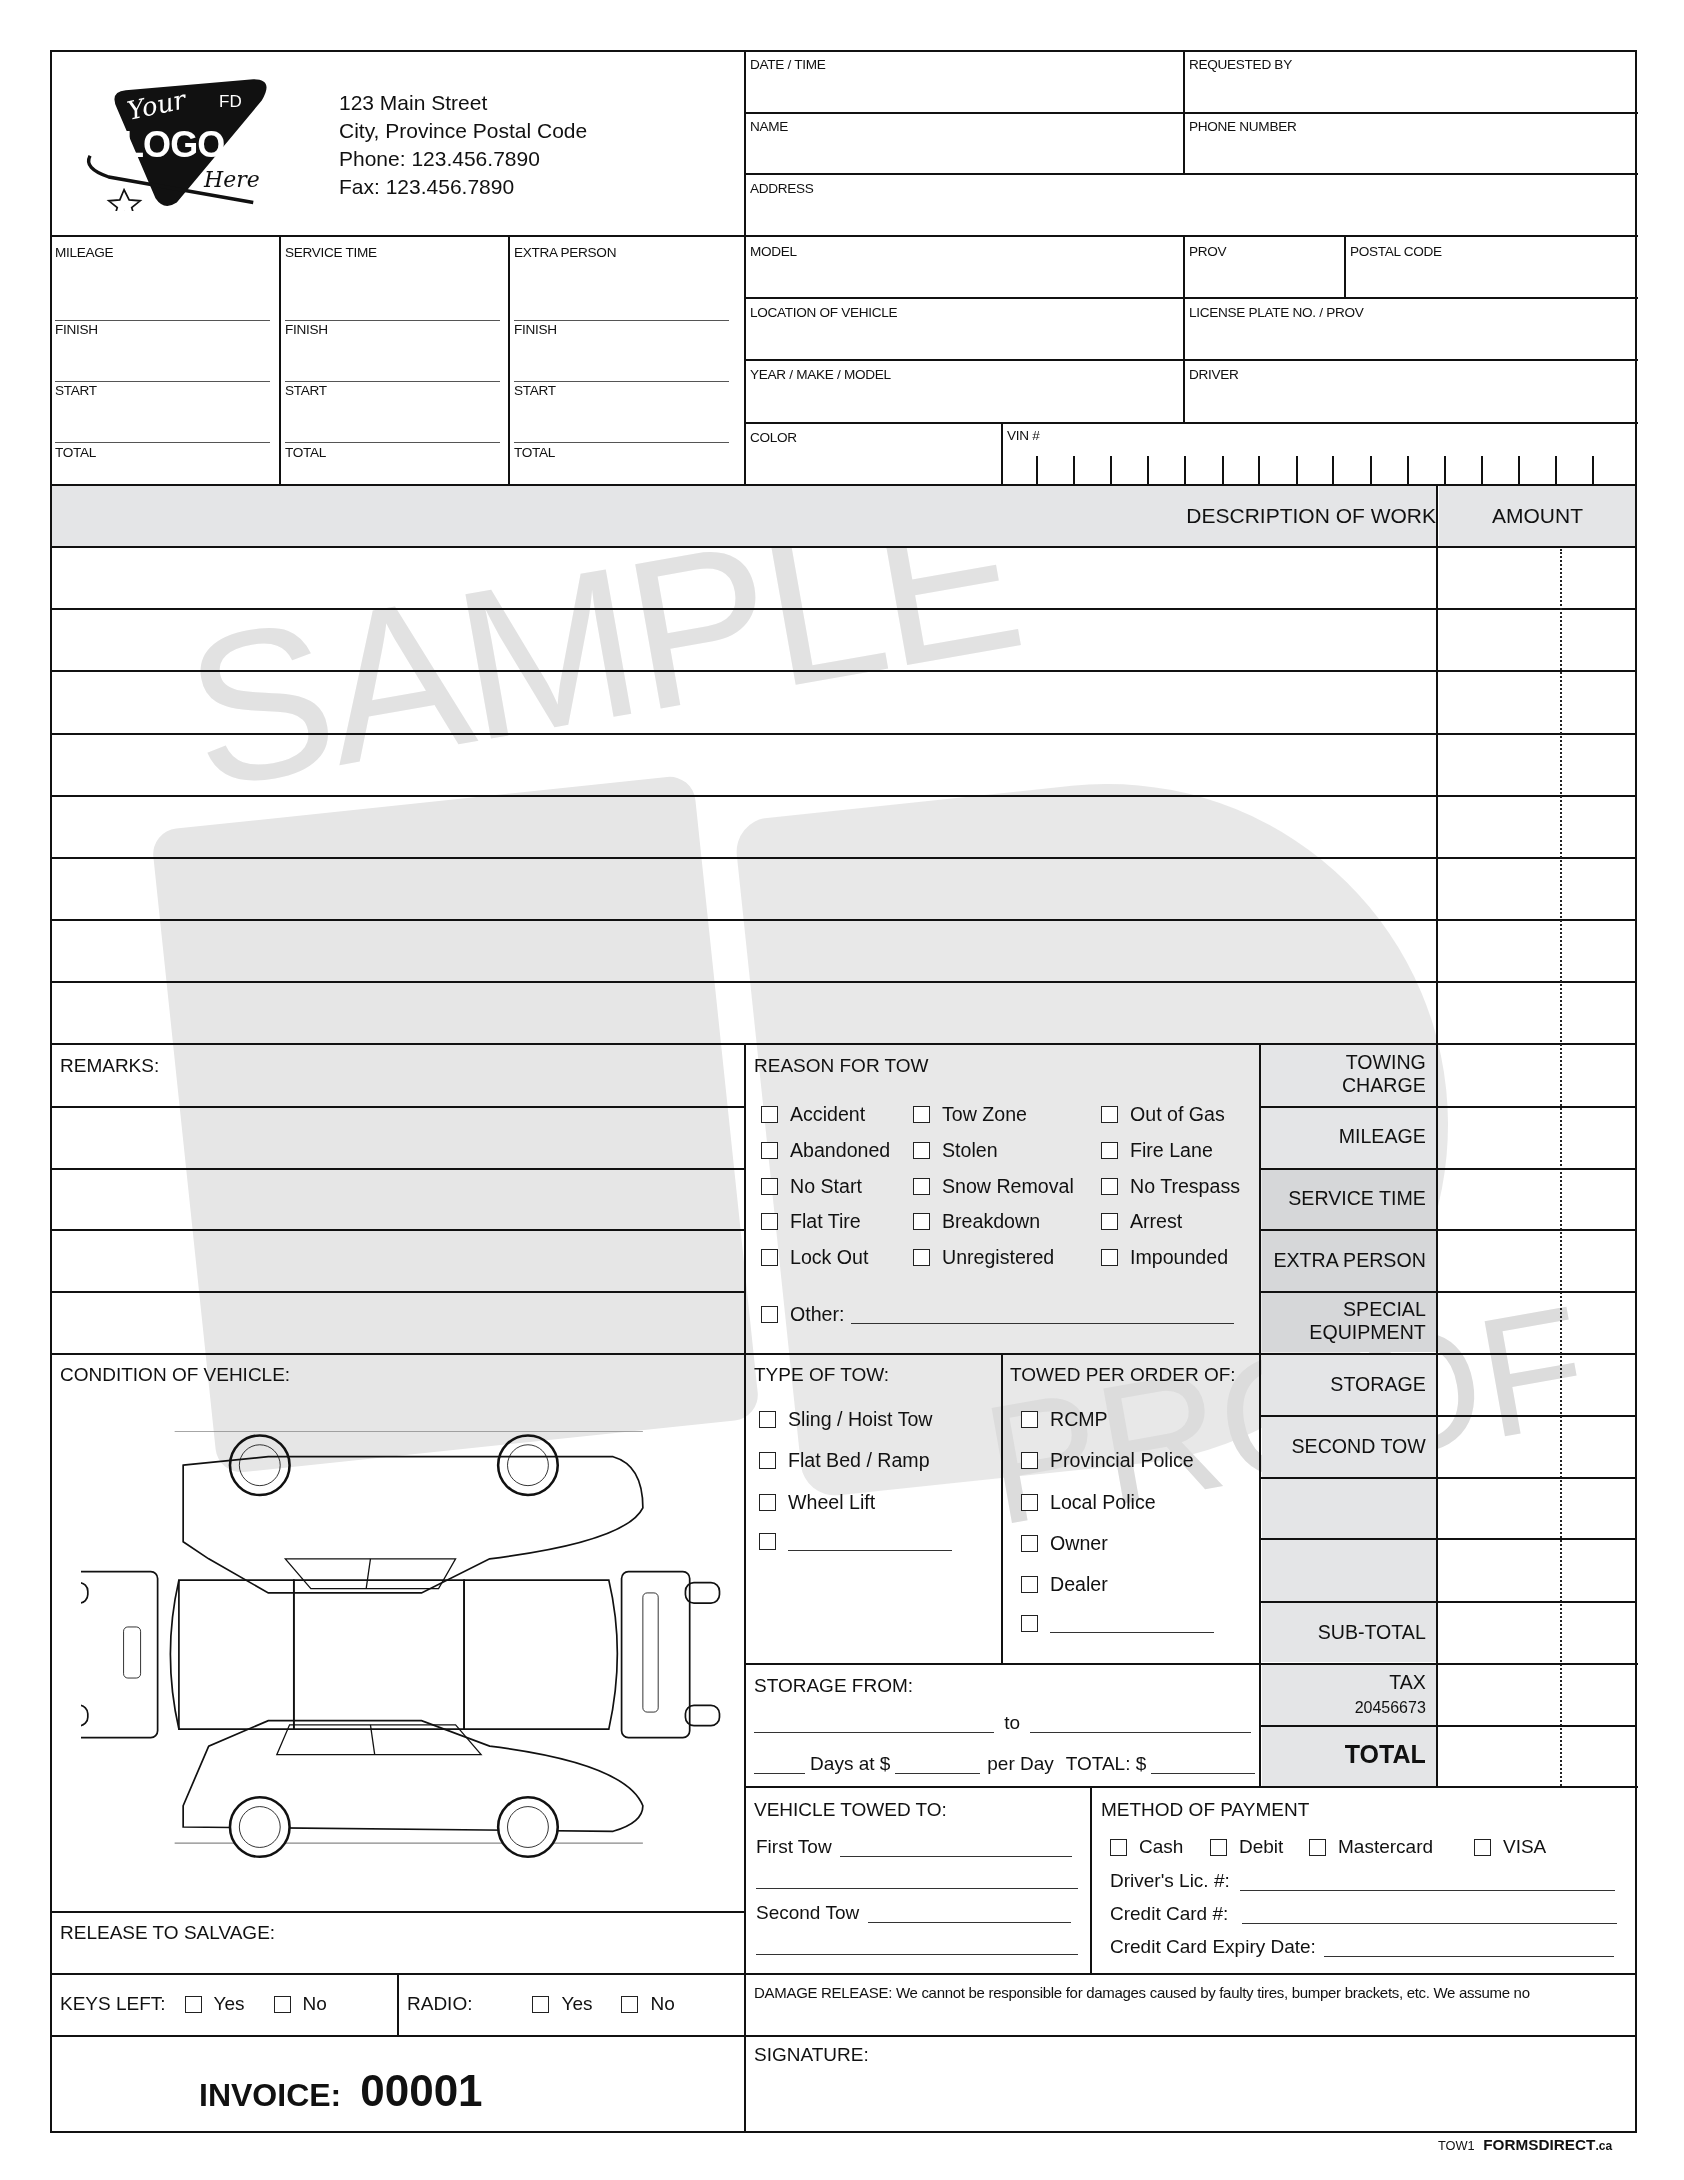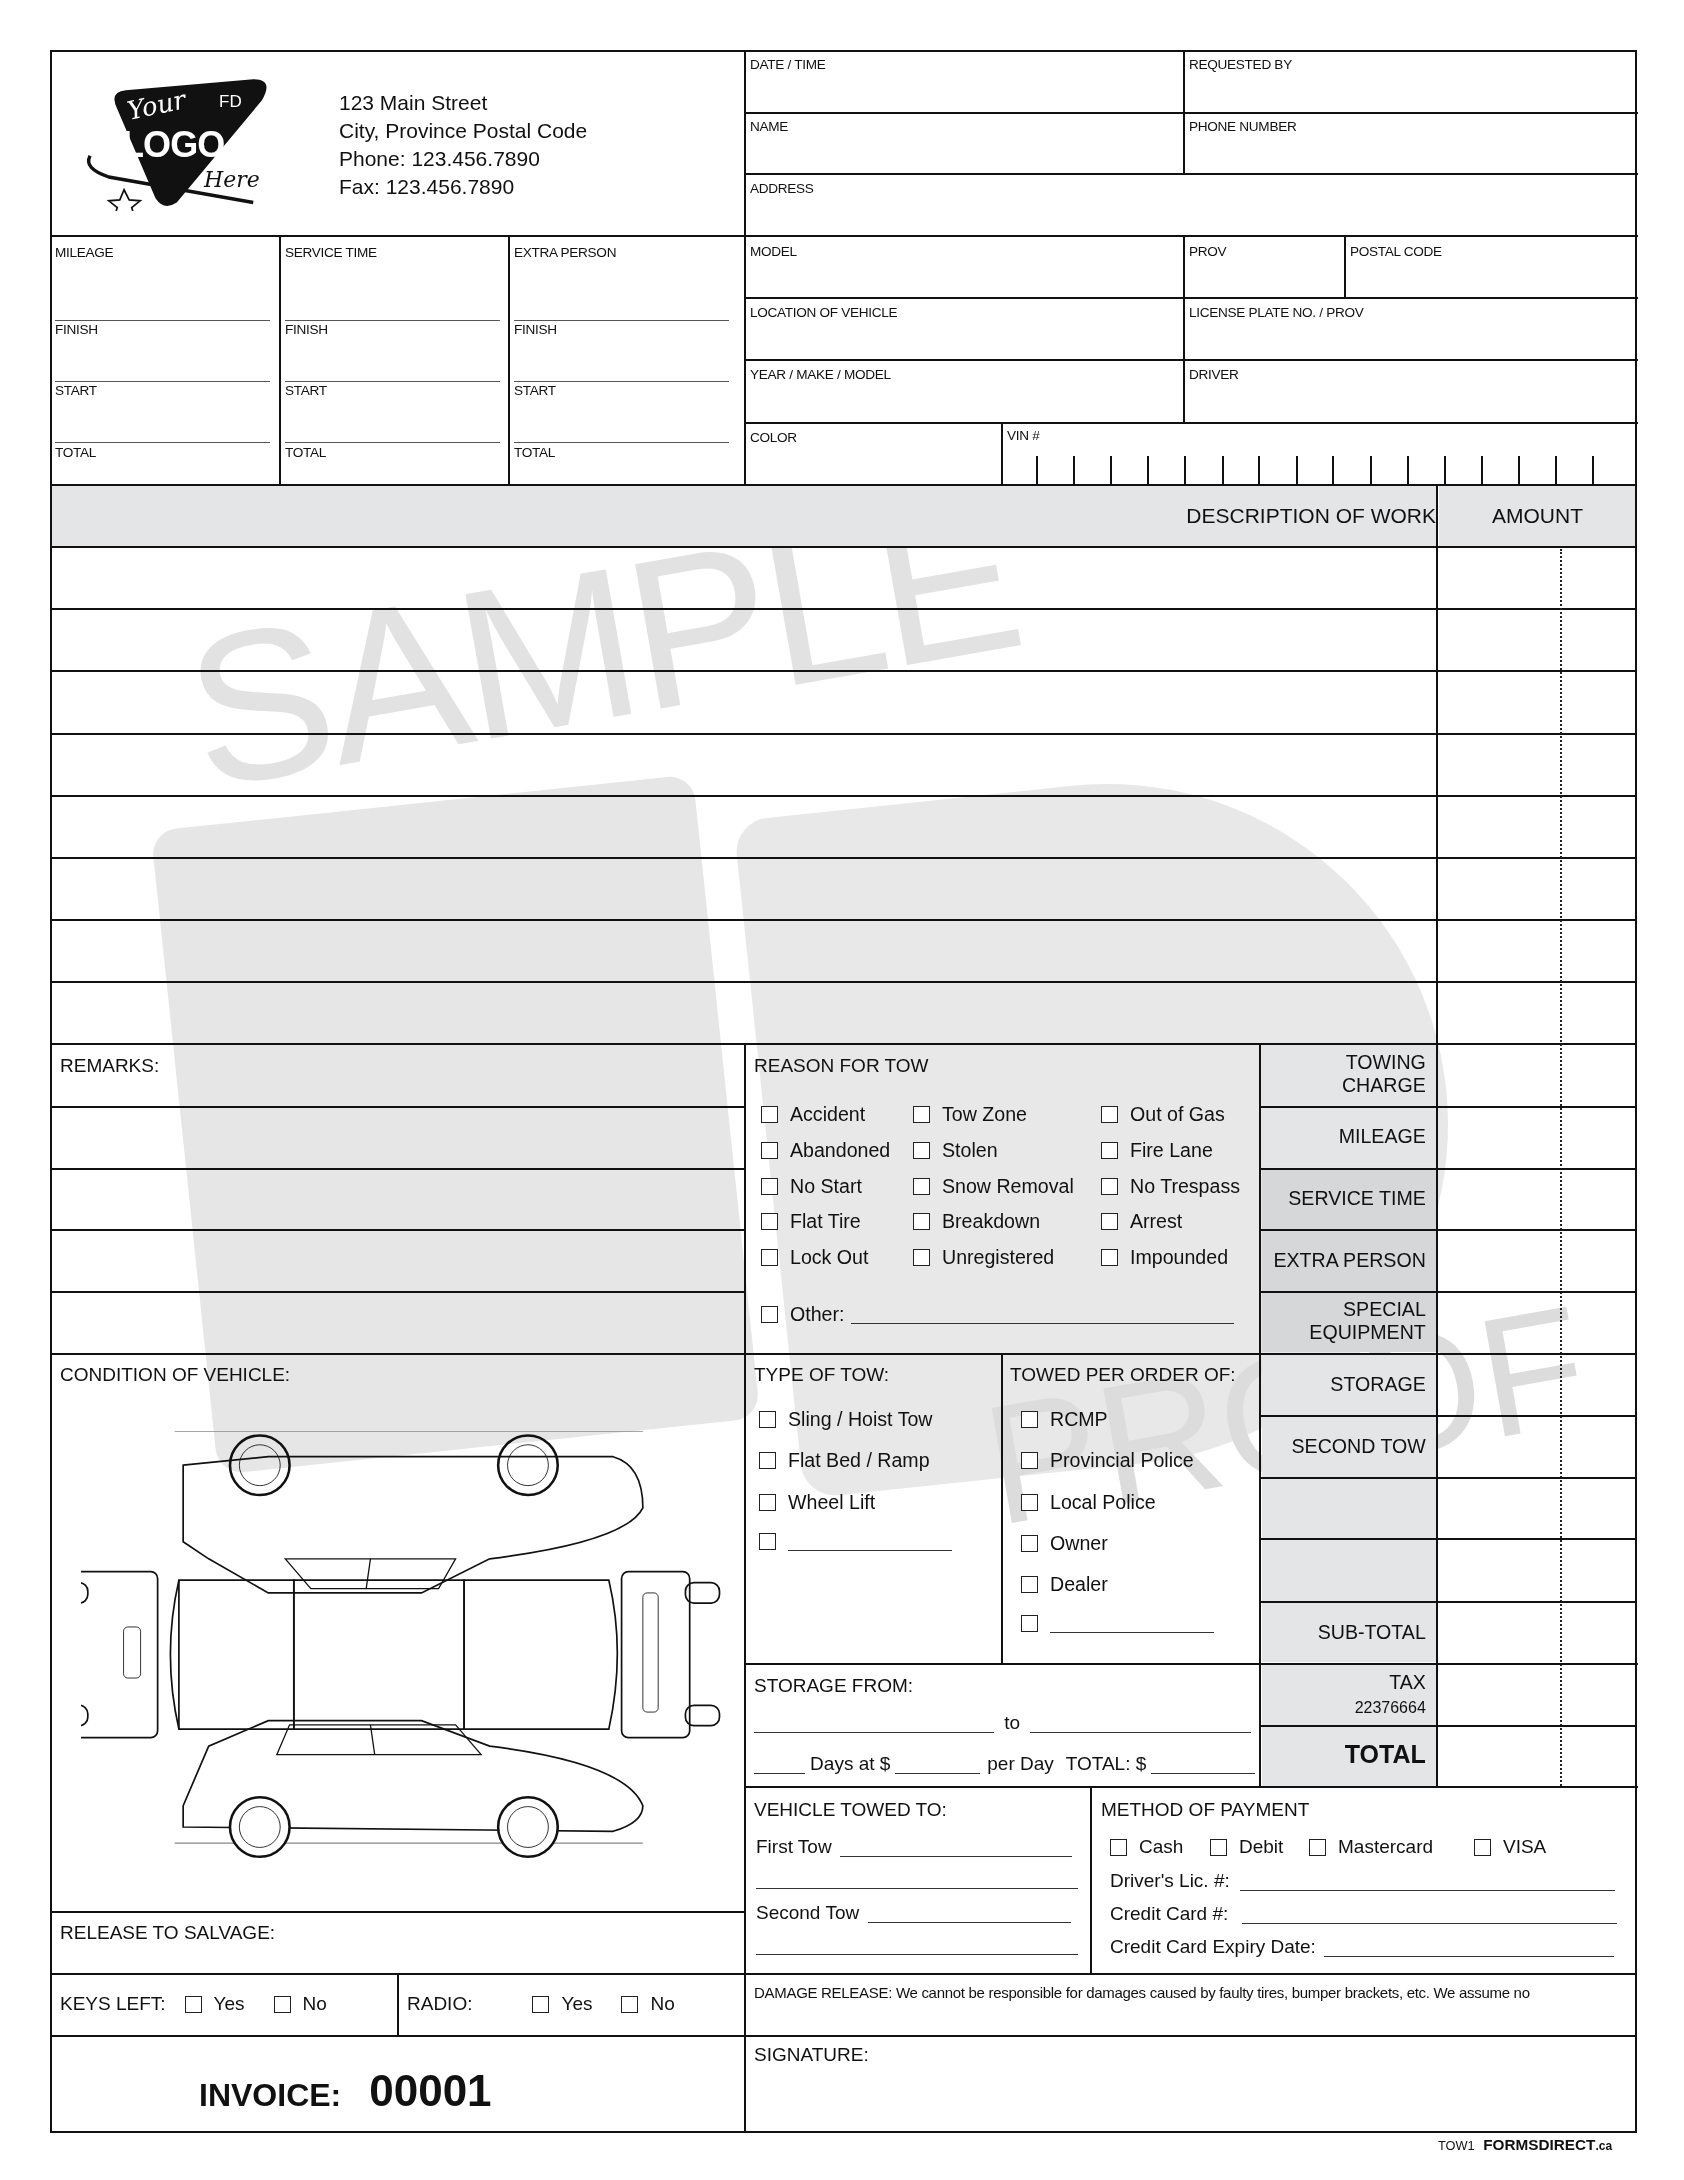--- a/index.html
+++ b/index.html
@@ -264,21 +264,21 @@
     <div class="charge" style="top:1187px">SERVICE TIME</div>
     <div class="charge" style="top:1249px">EXTRA PERSON</div>
     <div class="charge" style="top:1298px">
         <div>SPECIAL</div>
         <div>EQUIPMENT</div>
       </div>
     <div class="charge" style="top:1373px">STORAGE</div>
     <div class="charge" style="top:1435px">SECOND TOW</div>
     <div class="charge" style="top:1621px">SUB-TOTAL</div>
     <div class="charge" style="top:1671px">TAX</div>
-    <div class="charge" style="top:1696px;font-size:16px">22376664</div>
+    <div class="charge" style="top:1696px;font-size:16px">20456673</div>
     <div class="charge" style="top:1743px;font-weight:bold;font-size:25px">TOTAL</div>
   </div>
   <div class="abs" style="left:1440px;top:1046px;width:196px;height:739px"></div>
 
   <div class="sec" style="left:60px;top:1364px">CONDITION OF VEHICLE:</div>
   <div class="abs" style="left:81px;top:1431px;width:647px;height:443px">
     <svg width="647" height="443" viewBox="0 0 760 520" fill="none" stroke="#111" stroke-width="2">
       <line x1="110" y1="0" x2="660" y2="0" stroke="#888" stroke-width="1.5"></line>
       <line x1="110" y1="484" x2="660" y2="484" stroke="#888" stroke-width="1.5"></line>
 
@@ -435,21 +435,21 @@
   <div class="opt" style="left:407px;top:1993px;font-size:19px">
     <span style="margin-right:60px">RADIO:</span>
     <span class="cb"></span>
       <span style="margin-right:29px">Yes</span>
     <span class="cb"></span>
       <span>No</span>
   </div>
   <div class="hl" style="left:50px;top:2035px;width:1587px"></div>
   <div class="abs" style="left:199px;top:2066px;font-weight:bold;font-size:32px;display:flex;align-items:baseline">
     <span>INVOICE:</span>
-    <span style="font-size:44px;margin-left:28px">00001</span>
+    <span style="font-size:44px;margin-left:19px">00001</span>
   </div>
 
   <div class="abs" style="left:754px;top:1983px;font-size:15px;line-height:19.6px;letter-spacing:-0.3px">
     <div>DAMAGE RELEASE: We cannot be responsible for damages caused by faulty tires, bumper brackets, etc. We assume no</div>
   </div>
   <div class="sec" style="left:754px;top:2044px">SIGNATURE:</div>
   <div class="abs" style="left:748px;top:2070px;width:886px;height:60px"></div>
 
   <div class="abs" style="left:1438px;top:2136px;font-size:12.8px;display:flex;align-items:baseline">
     <span style="margin-right:8.5px">TOW1</span>

